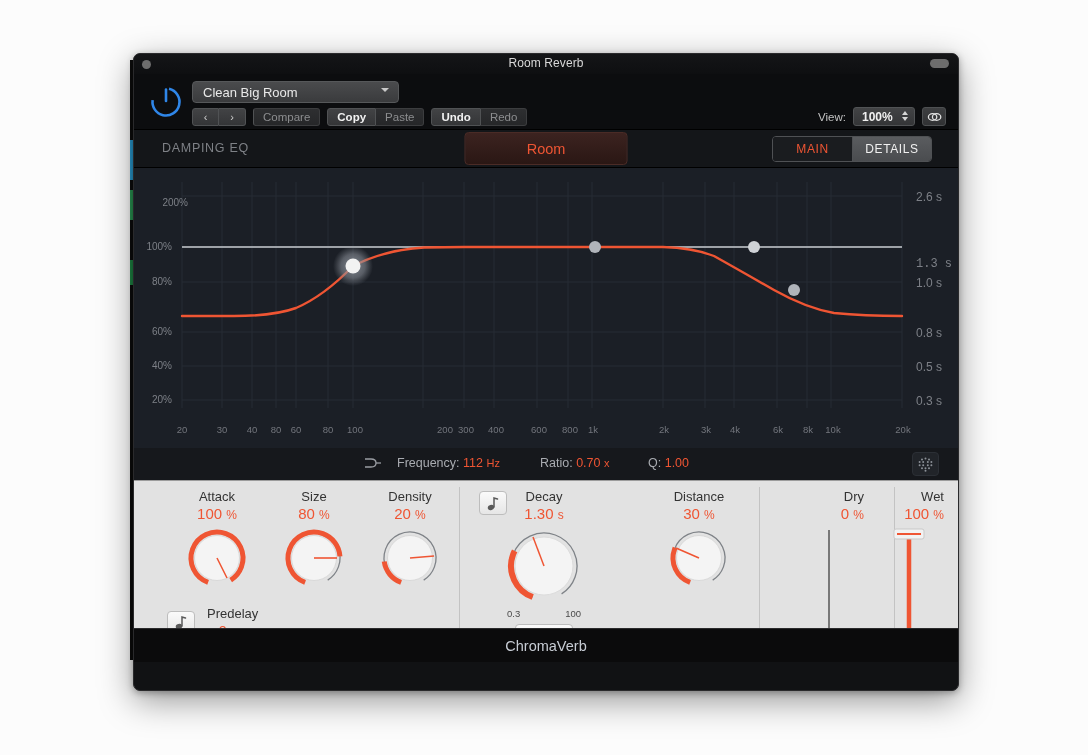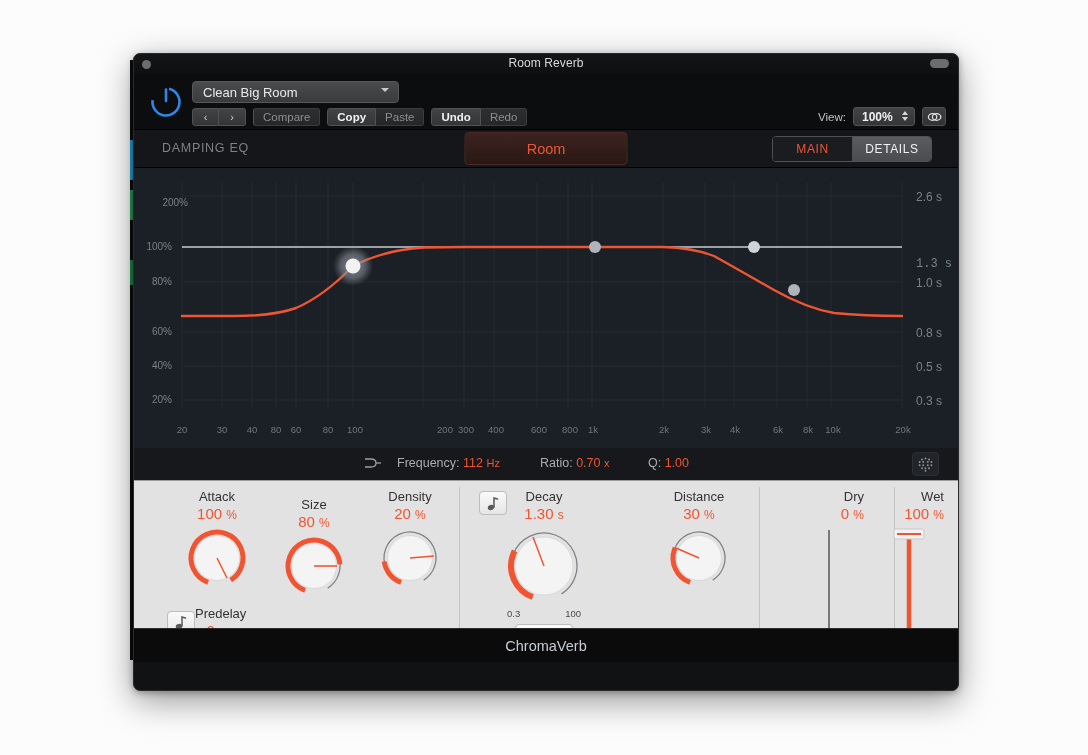--- a/index.html
+++ b/index.html
@@ -445,21 +445,21 @@
         <div class="knob-val">
           <span>100</span> <span class="u">%</span>
         </div>
         <svg class="knob-svg" width="64" height="64" viewBox="0 0 64 64">
           <circle cx="32" cy="32" r="26" fill="none" stroke="#ef5533" stroke-width="5" stroke-dasharray="139 25" stroke-linecap="butt" transform="rotate(110 32 32)"></circle>
           <circle cx="32" cy="32" r="22.5" fill="#f4f4f4" stroke="#d9d9d9" stroke-width="1"></circle>
           <line x1="32" y1="32" x2="42" y2="52" stroke="#ef5533" stroke-width="1.6"></line>
         </svg>
       </div>
 
-      <div class="knob-col" style="left:130px; top:16px; width:100px;">
+      <div class="knob-col" style="left:130px; top:8px; width:100px;">
         <div class="knob-name">Size</div>
         <div class="knob-val">
           <span>80</span> <span class="u">%</span>
         </div>
         <svg class="knob-svg" width="64" height="64" viewBox="0 0 64 64">
           <circle cx="32" cy="32" r="26" fill="none" stroke="#7e8287" stroke-width="1.3" stroke-dasharray="139 25" transform="rotate(110 32 32)"></circle>
           <circle cx="32" cy="32" r="26" fill="none" stroke="#ef5533" stroke-width="5" stroke-dasharray="111 53" stroke-linecap="butt" transform="rotate(110 32 32)"></circle>
           <circle cx="32" cy="32" r="22.5" fill="#f4f4f4" stroke="#d9d9d9" stroke-width="1"></circle>
           <line x1="32" y1="32" x2="55" y2="32" stroke="#ef5533" stroke-width="1.6"></line>
         </svg>
@@ -471,21 +471,21 @@
           <span>20</span> <span class="u">%</span>
         </div>
         <svg class="knob-svg" width="64" height="64" viewBox="0 0 64 64">
           <circle cx="32" cy="32" r="26" fill="none" stroke="#7e8287" stroke-width="1.3" stroke-dasharray="139 25" transform="rotate(110 32 32)"></circle>
           <circle cx="32" cy="32" r="26" fill="none" stroke="#ef5533" stroke-width="5" stroke-dasharray="28 136" stroke-linecap="butt" transform="rotate(110 32 32)"></circle>
           <circle cx="32" cy="32" r="22.5" fill="#f4f4f4" stroke="#d9d9d9" stroke-width="1"></circle>
           <line x1="32" y1="32" x2="56" y2="30" stroke="#ef5533" stroke-width="1.6"></line>
         </svg>
       </div>
 
-      <div style="position:absolute; left:33px; top:125px; display:flex; align-items:center; gap:0;">
+      <div style="position:absolute; left:33px; top:125px; display:flex; align-items:center; gap:12px;">
         <div class="small-btn note-btn">
           <svg width="13" height="15" viewBox="0 0 13 15">
             <ellipse cx="4" cy="11.5" rx="3.3" ry="2.5" fill="#5a5a5a" transform="rotate(-18 4 11.5)"></ellipse>
             <path d="M7,11 L7,2 L10.5,3" stroke="#5a5a5a" stroke-width="1.5" fill="none" stroke-linecap="round"></path>
           </svg>
         </div>
         <div style="text-align:center;">
           <div class="knob-name">Predelay</div>
           <div class="knob-val" style="margin-bottom:0;">
             <span>0</span> <span class="u">ms</span>

